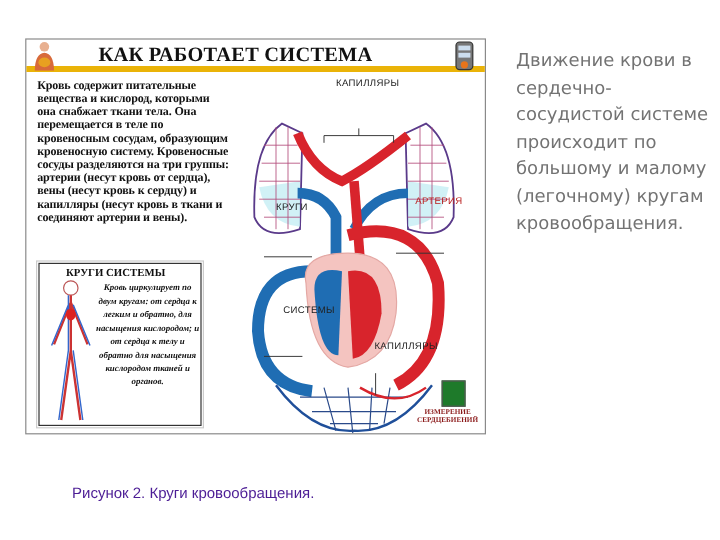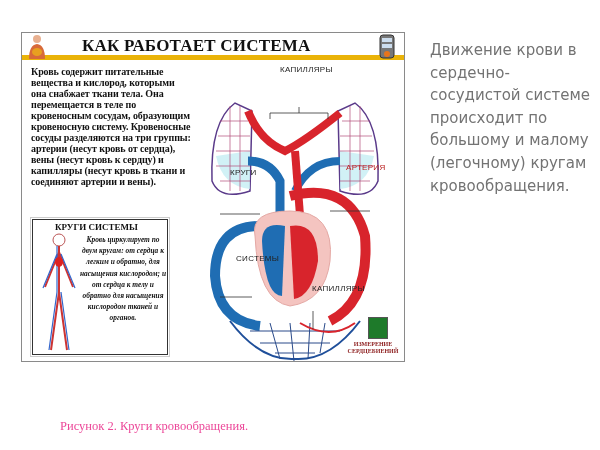--- a/index.html
+++ b/index.html
@@ -13,21 +13,21 @@
   .inner-box { position:absolute; left:10px; top:186px; width:136px; height:136px; border:1px solid #333; box-sizing:border-box; outline:1px solid #ccc; outline-offset:1px; }
   .inner-title { position:absolute; left:22px; top:2px; font-family:"Liberation Serif", serif; font-weight:bold; font-size:9px; color:#111; }
   .inner-text { position:absolute; left:47px; top:14px; width:86px; font-family:"Liberation Serif", serif; font-weight:bold; font-size:7.4px; line-height:11.2px; color:#111; text-align:center;font-style:italic; }
   .human { position:absolute; left:4px; top:12px; width:44px; height:120px; }
   .diagram { position:absolute; left:168px; top:28px; width:210px; height:300px; }
   .lbl { position:absolute; font-family:Liberation Sans, sans-serif; font-size:8px; color:#222; letter-spacing:0.3px;margin-left:12px; }
   .lbl.red { color:#b22;text-align:center; }
   .measure-btn { position:absolute; left:346px; top:284px; width:18px; height:20px; background:#1e7a2a; border:1px solid #555; }
   .measure-lbl { position:absolute; left:318px; top:308px; width:66px; text-align:center; font-family:"Liberation Serif", serif; font-size:6px; line-height:7px; color:#8b1a1a; font-weight:bold; }
   .side-text { position:absolute; left:430px; top:39px; width:170px; font-family:"DejaVu Sans", sans-serif; font-size:15px; line-height:22.6px; color:#737373; }
-  .caption { position:absolute; left:60px; top:419px; font-family:Liberation Serif, serif; font-size:12.5px; color:#ec4899; }
+  .caption { position:absolute; left:60px; top:404px; font-family:Liberation Sans, sans-serif; font-size:12.5px; color:#4c1d95; }
 </style>
 </head>
 <body>
 
 <div class="frame">
   <div class="header">
     <svg class="icon-body" viewBox="0 0 24 25">
       <circle cx="12" cy="5" r="4" fill="#e8b090"></circle>
       <path d="M4 25 Q4 11 12 10 Q20 11 20 25 Z" fill="#d86a3a"></path>
       <ellipse cx="12" cy="18" rx="5" ry="4" fill="#e8a020"></ellipse>

